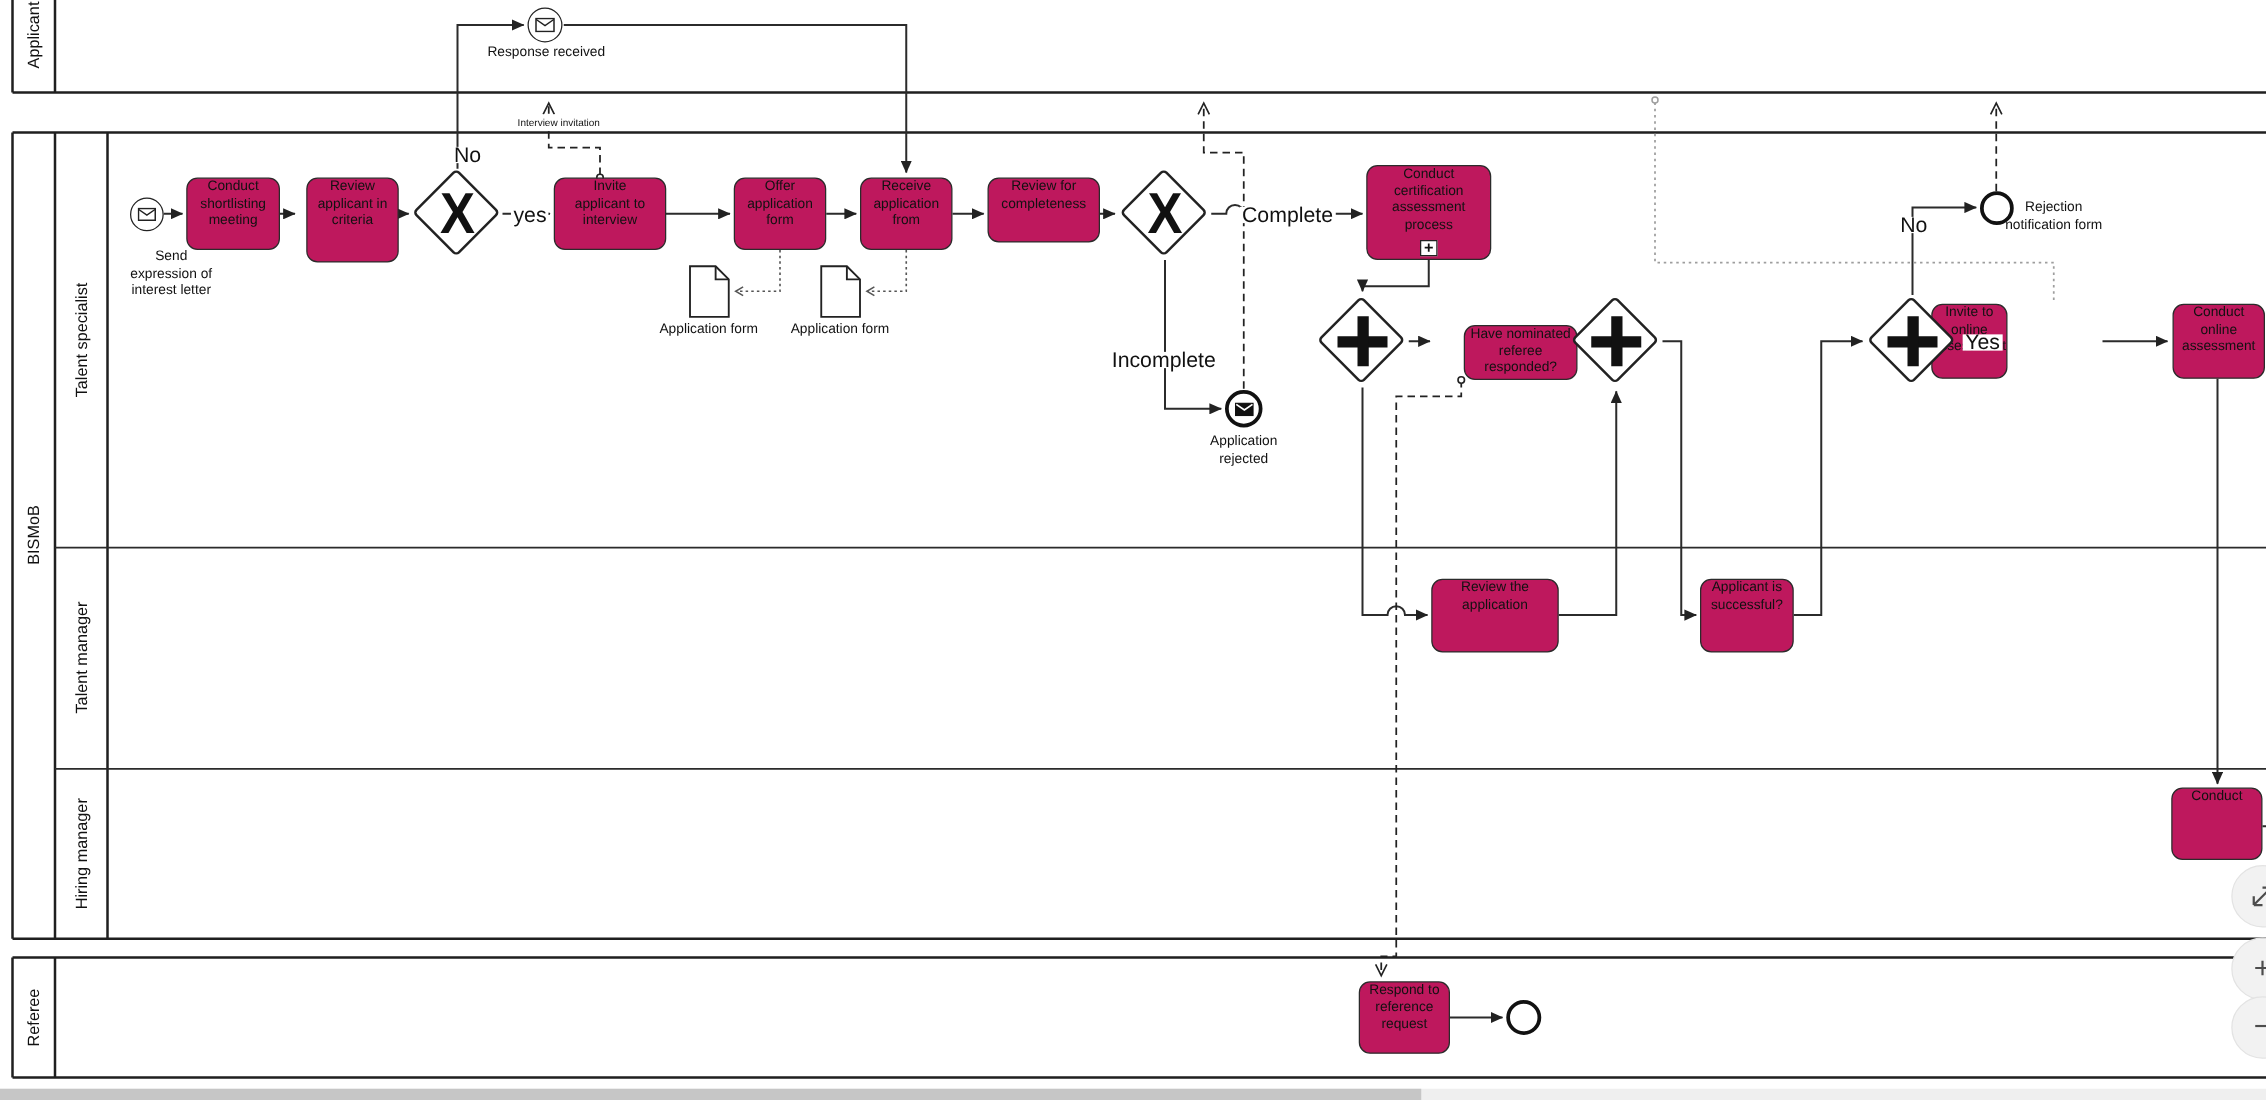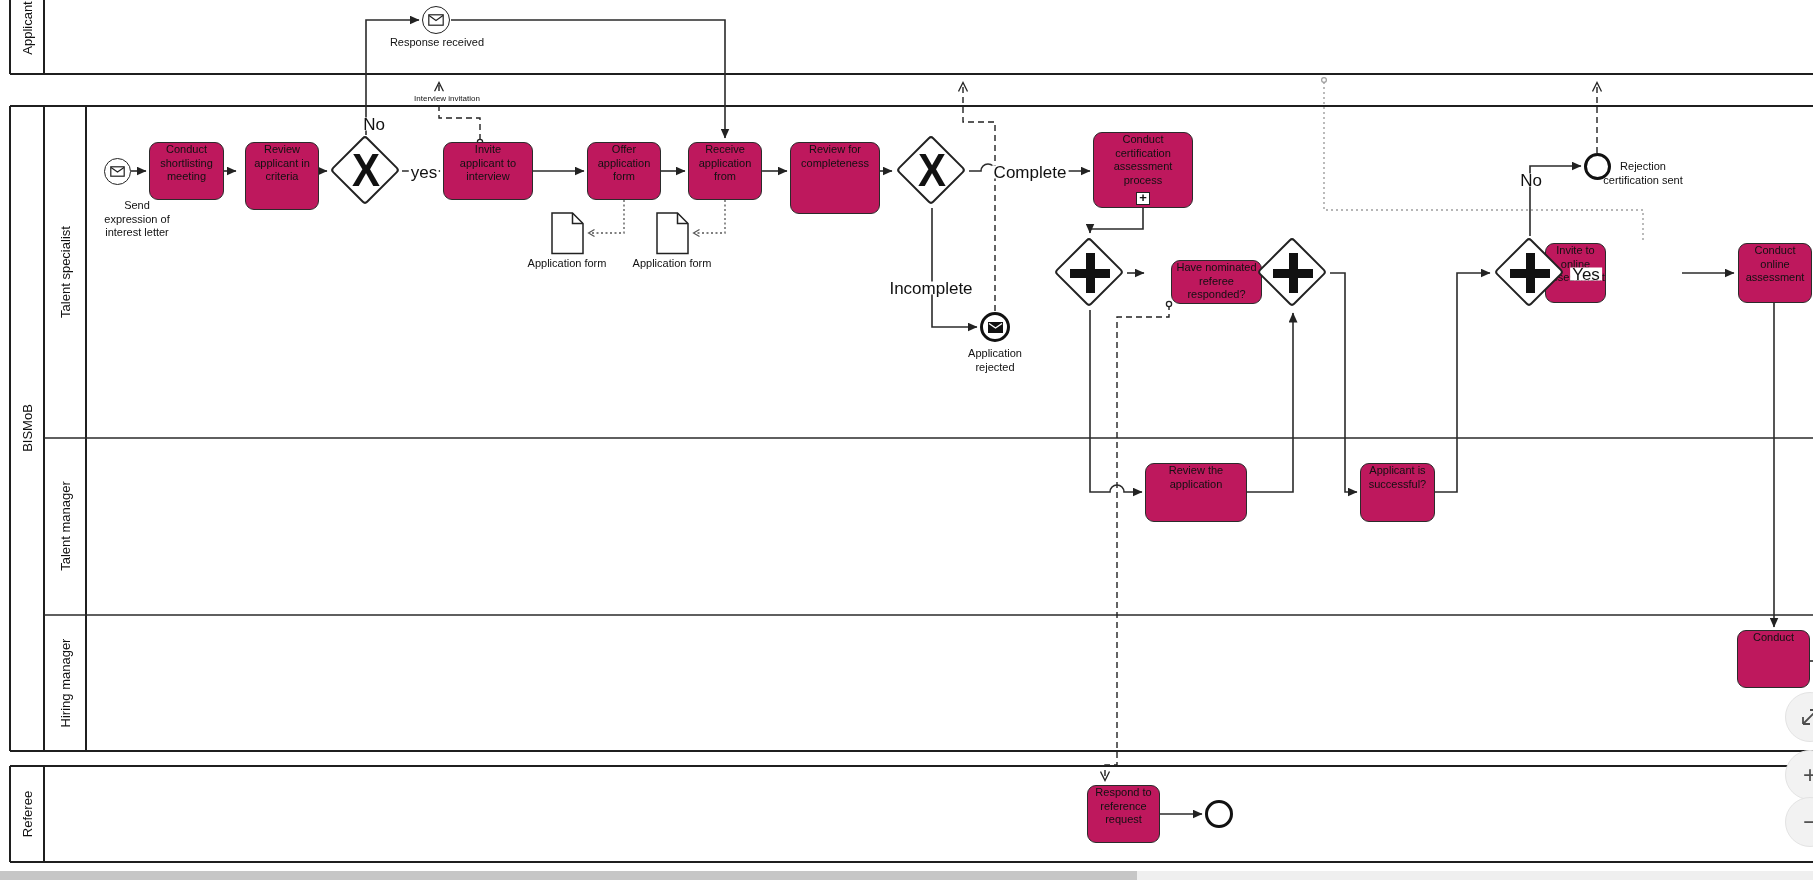--- a/index.html
+++ b/index.html
@@ -144,40 +144,40 @@
     <svg width="15" height="11">
       <rect x="0.5" y="0.5" width="14" height="10" fill="#111" stroke="#111"></rect>
       <path d="M1,1.5 L7.5,6 L14,1.5" fill="none" stroke="#fff" stroke-width="1.4"></path>
     </svg>
   </div>
   <div class="node-lbl" style="left:995px;top:347px;">Application
 rejected</div>
 
   <div class="event thick" style="left:1584px;top:153px;width:27px;height:27px;"></div>
   <div class="node-lbl" style="left:1643px;top:160px;">Rejection
-certification sent</div>
+notification form</div>
 
   <div class="event thick" style="left:1205px;top:800px;width:28px;height:28px;"></div>
 
   <div class="task" style="left:149px;top:142px;width:75px;height:58px;">Conduct
 shortlisting
 meeting</div>
   <div class="task" style="left:221px;top:142px;width:74px;height:68px;margin-left:24px;">Review
 applicant in
 criteria</div>
   <div class="task" style="left:443px;top:142px;width:90px;height:58px;">Invite
 applicant to
 interview</div>
   <div class="task" style="left:587px;top:142px;width:74px;height:58px;">Offer
 application
 form</div>
   <div class="task" style="left:688px;top:142px;width:74px;height:58px;">Receive
 application
 from</div>
-  <div class="task" style="left:790px;top:142px;width:90px;height:72px;">Review for
+  <div class="task" style="left:790px;top:142px;width:90px;height:52px;">Review for
 completeness</div>
 
   <div class="task" style="left:1093px;top:132px;width:100px;height:76px;padding-bottom:10px;">
     <span style="white-space:pre-line;">Conduct
 certification
 assessment
 process</span>
     <span class="subproc-marker">+</span>
   </div>
 

